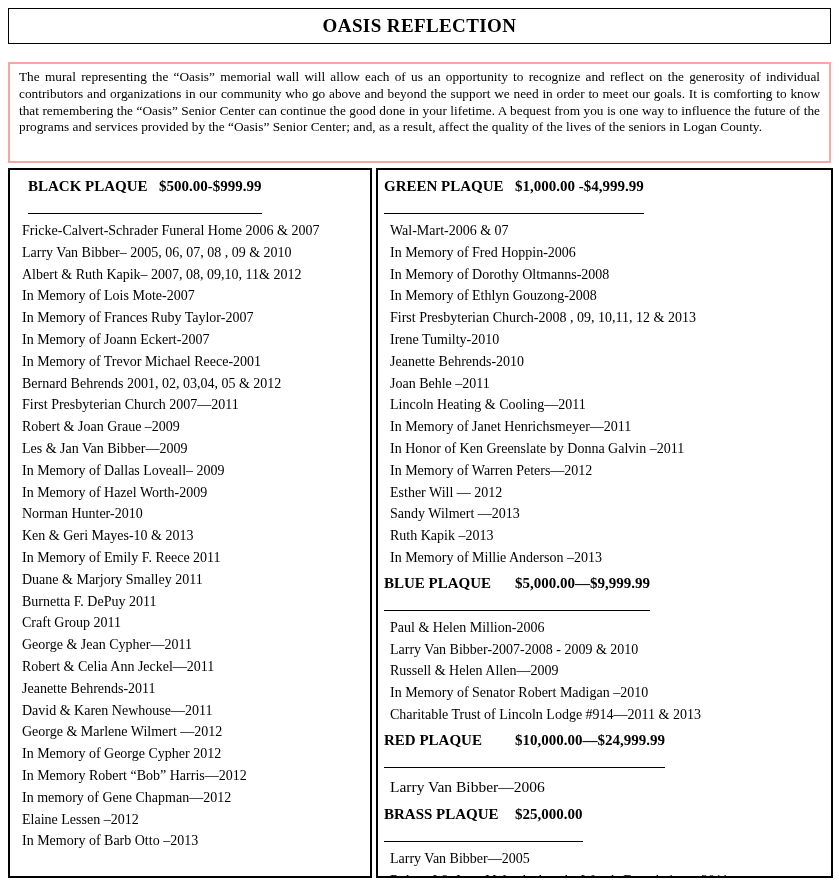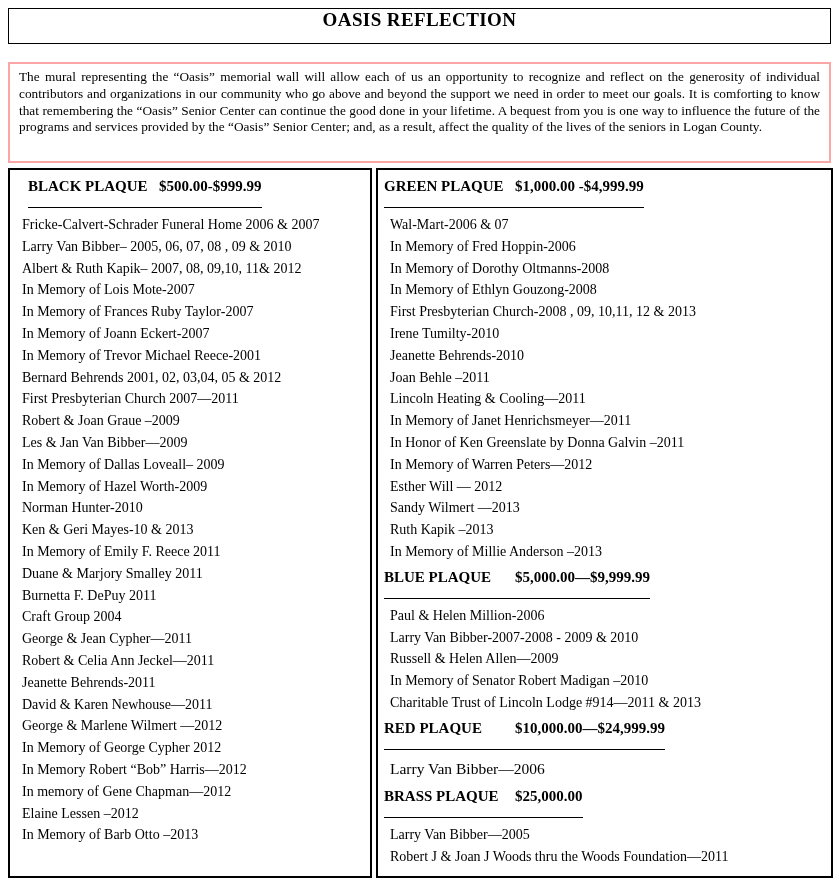--- a/index.html
+++ b/index.html
@@ -1,42 +1,42 @@
 <!DOCTYPE html>
 <html><head>
 <meta charset="utf-8">
 <style>
   html,body{margin:0;padding:0;background:#ffffff;}
   body{width:839px;height:888px;font-family:"Liberation Serif", serif;color:#000;}
   .page{position:relative;width:839px;height:888px;background:#fff;overflow:hidden;}
 
   .title-box{
     position:absolute;left:8px;top:8px;width:821px;height:34px;
-    border:1px solid #000;display:flex;align-items:flex-start;justify-content:center;
+    border:1px solid #000;display:flex;align-items:center;justify-content:center;
   }
   .title-box h1{margin:0;font-size:19px;font-weight:bold;letter-spacing:.4px;}
 
   .intro-box{
     position:absolute;left:8px;top:62px;width:801px;min-height:86px;
     border:2px solid #fca5a5;padding:5px 9px 6px 9px;
   }
   .intro-box p{margin:0;font-size:13.3px;line-height:16.8px;text-align:justify;}
 
   .col{
     position:absolute;top:168px;bottom:10px;border:2px solid #000;
     padding:6px 5px 4px 6px;overflow:hidden;background:#fff;
   }
   .col-left{left:8px;width:349px;}
   .col-right{left:376px;width:442px;}
 
   .sec-header{margin:0 0 6px 0;line-height:20px;}
   .col-left .sec-header{padding-left:12px;}
   .sec-header .hwrap{
     display:inline-flex;gap:10px;border-bottom:1.6px solid #000;
-    padding-bottom:11px;font-weight:bold;font-size:15px;white-space:nowrap;
+    padding-bottom:17px;font-weight:bold;font-size:15px;white-space:nowrap;
   }
   .sec-header .sec-name{min-width:121px;display:inline-block;}
 
   .sec-list{margin-bottom:2px;}
   .item{font-size:14px;line-height:21.8px;white-space:nowrap;padding-left:6px;}
   .sec-list.large .item{font-size:15.5px;line-height:26px;}
   .col-right .sec-header + .sec-list{margin-bottom:3px;}
   .sec-header:not(:first-child){margin-top:4px;}
 </style>
 </head>
@@ -69,21 +69,21 @@
         <div class="item">First Presbyterian Church 2007—2011</div>
         <div class="item">Robert &amp; Joan Graue –2009</div>
         <div class="item">Les &amp; Jan Van Bibber—2009</div>
         <div class="item">In Memory of Dallas Loveall– 2009</div>
         <div class="item">In Memory of Hazel Worth-2009</div>
         <div class="item">Norman Hunter-2010</div>
         <div class="item">Ken &amp; Geri Mayes-10 &amp; 2013</div>
         <div class="item">In Memory of  Emily F. Reece  2011</div>
         <div class="item">Duane &amp; Marjory Smalley 2011</div>
         <div class="item">Burnetta F. DePuy 2011</div>
-        <div class="item">Craft Group 2004</div>
+        <div class="item">Craft Group 2011</div>
         <div class="item">George &amp; Jean Cypher—2011</div>
         <div class="item">Robert &amp; Celia Ann Jeckel—2011</div>
         <div class="item">Jeanette Behrends-2011</div>
         <div class="item">David &amp; Karen Newhouse—2011</div>
         <div class="item">George &amp; Marlene Wilmert —2012</div>
         <div class="item">In Memory of George Cypher 2012</div>
         <div class="item">In Memory Robert “Bob” Harris—2012</div>
         <div class="item">In memory of Gene Chapman—2012</div>
         <div class="item">Elaine Lessen –2012</div>
         <div class="item">In Memory of Barb Otto –2013</div>

